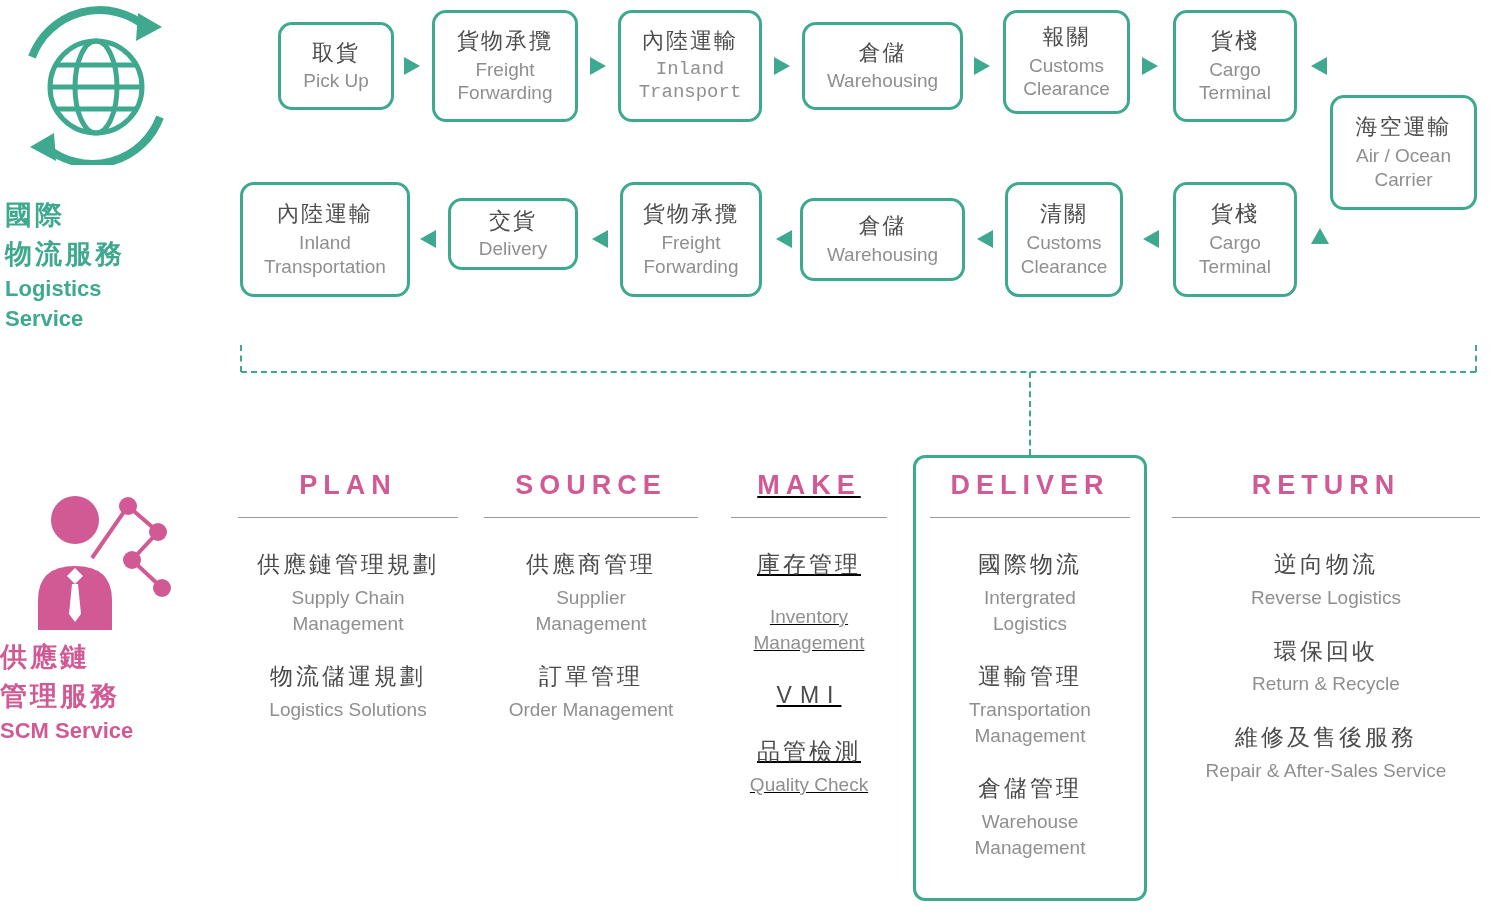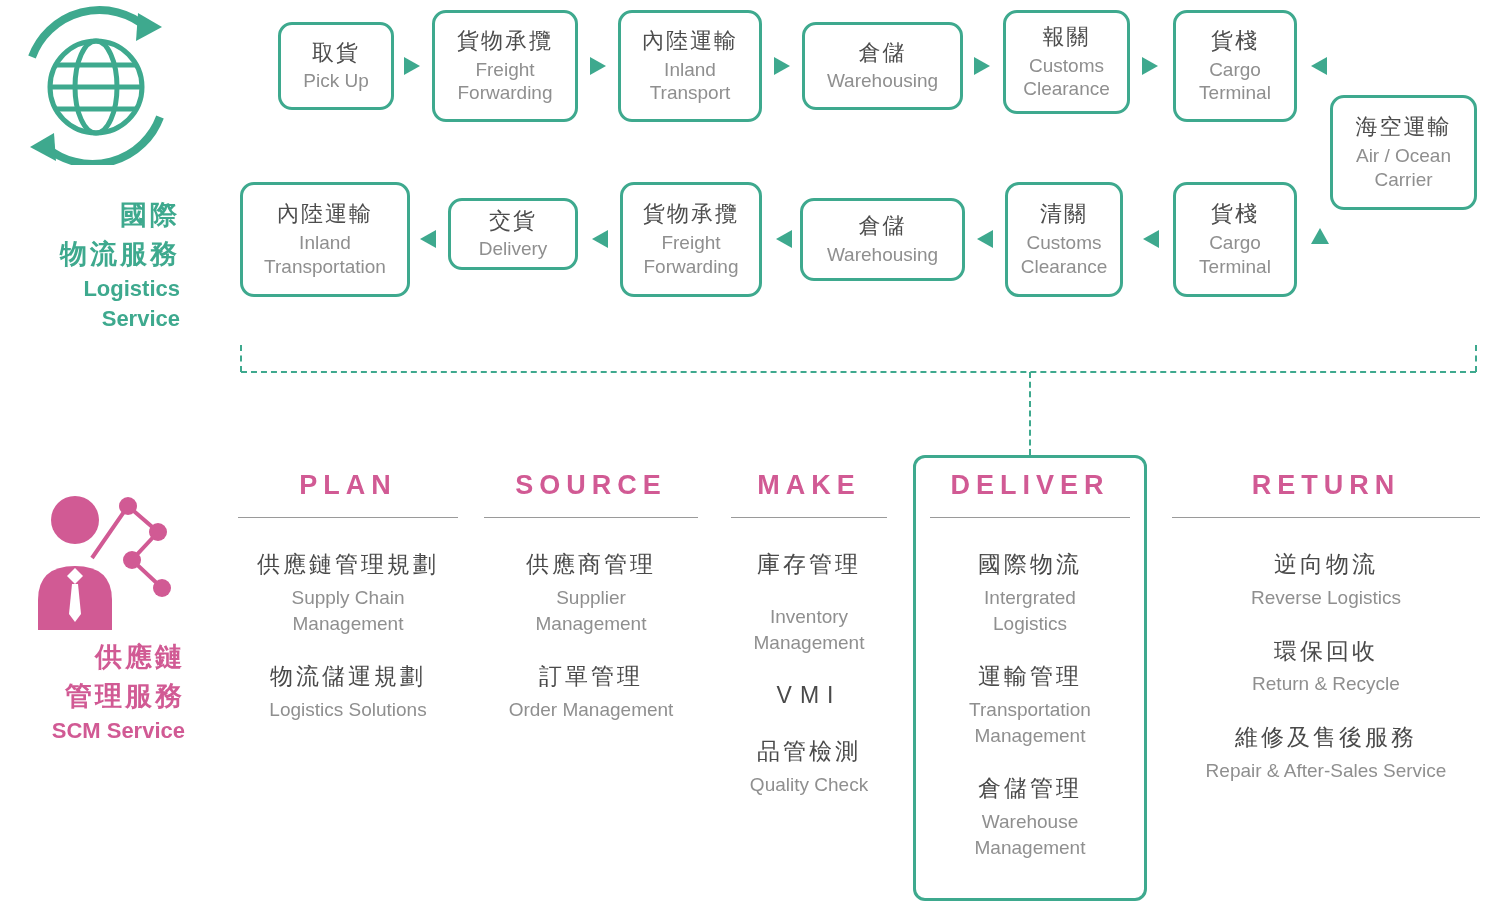--- a/index.html
+++ b/index.html
@@ -25,21 +25,21 @@
   .tri-r{border-top:9px solid transparent;border-bottom:9px solid transparent;border-left:16px solid #3EA98E;}
   .tri-l{border-top:9px solid transparent;border-bottom:9px solid transparent;border-right:16px solid #3EA98E;}
   .tri-u{border-left:9px solid transparent;border-right:9px solid transparent;border-bottom:16px solid #3EA98E;}
 
   
   .dash{position:absolute;border-color:#3EA98E;}
   .dash-h{border-top:2px dashed #3EA98E;}
   .dash-v{border-left:2px dashed #3EA98E;}
 
   
-  .side-title{position:absolute;text-align:right;}
+  .side-title{position:absolute;text-align:left;}
   .side-title .zh-line{font-size:27px;font-weight:bold;letter-spacing:3px;line-height:1.45;}
   .side-title .en-line{font-size:22px;font-weight:bold;line-height:1.35;}
   .teal-text{color:#3EA98E;}
   .pink-text{color:#D15A94;}
 
   
   .scm-col{position:absolute;text-align:center;}
   .scm-header{
     font-size:27px;font-weight:bold;color:#D15A94;letter-spacing:6px;
     padding-bottom:16px;border-bottom:1px solid #9a9a9a;margin-bottom:32px;
@@ -93,21 +93,21 @@
   <div class="tri tri-r" style="left:404px;top:57px;"></div>
 
   <div class="fbox" style="left:432px;top:10px;width:146px;height:112px;">
     <div class="zh">貨物承攬</div>
     <div class="en" style="max-width:110px;">Freight Forwarding</div>
   </div>
   <div class="tri tri-r" style="left:590px;top:57px;"></div>
 
   <div class="fbox" style="left:618px;top:10px;width:144px;height:112px;">
     <div class="zh">內陸運輸</div>
-    <div class="en" style="max-width:110px;">Inland Transport</div>
+    <div class="en" style="max-width:110px;font-family:Liberation Mono, monospace;">Inland Transport</div>
   </div>
   <div class="tri tri-r" style="left:774px;top:57px;"></div>
 
   <div class="fbox" style="left:802px;top:22px;width:161px;height:88px;">
     <div class="zh">倉儲</div>
     <div class="en">Warehousing</div>
   </div>
   <div class="tri tri-r" style="left:974px;top:57px;"></div>
 
   <div class="fbox" style="left:1003px;top:10px;width:127px;height:104px;">
@@ -209,21 +209,21 @@
     <div class="scm-item">
       <div class="zh">供應商管理</div>
       <div class="en" style="max-width:175px;">Supplier Management</div>
     </div>
     <div class="scm-item">
       <div class="zh">訂單管理</div>
       <div class="en">Order Management</div>
     </div>
   </div>
 
-  <div class="scm-col" style="left:731px;top:470px;width:156px;">
+  <div class="scm-col" style="left:731px;top:470px;width:156px;text-decoration:underline;">
     <div class="scm-header">MAKE</div>
     <div class="scm-item">
       <div class="zh">庫存管理</div>
       <div class="en" style="max-width:150px;margin-top:24px;">Inventory Management</div>
     </div>
     <div class="scm-item">
       <div class="zh vmi">VMI</div>
     </div>
     <div class="scm-item">
       <div class="zh">品管檢測</div>

